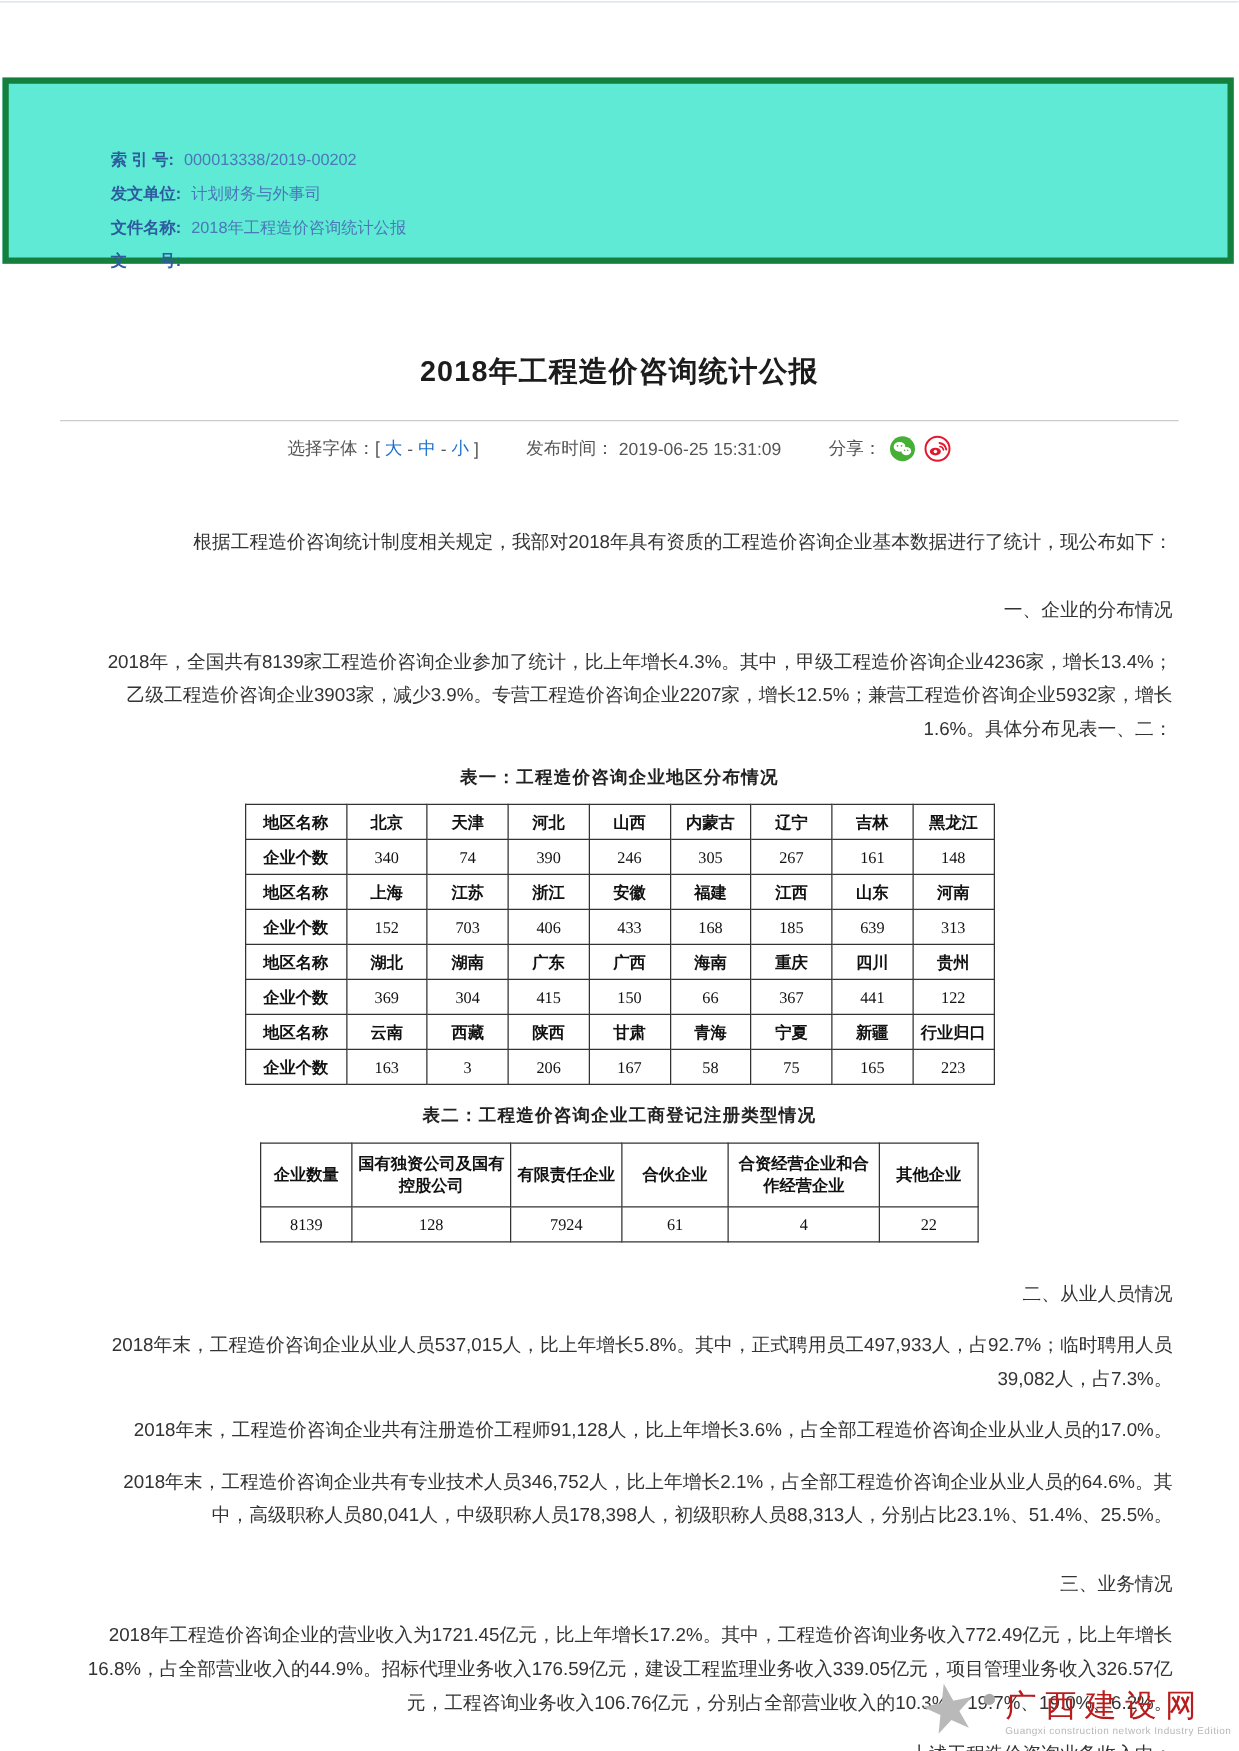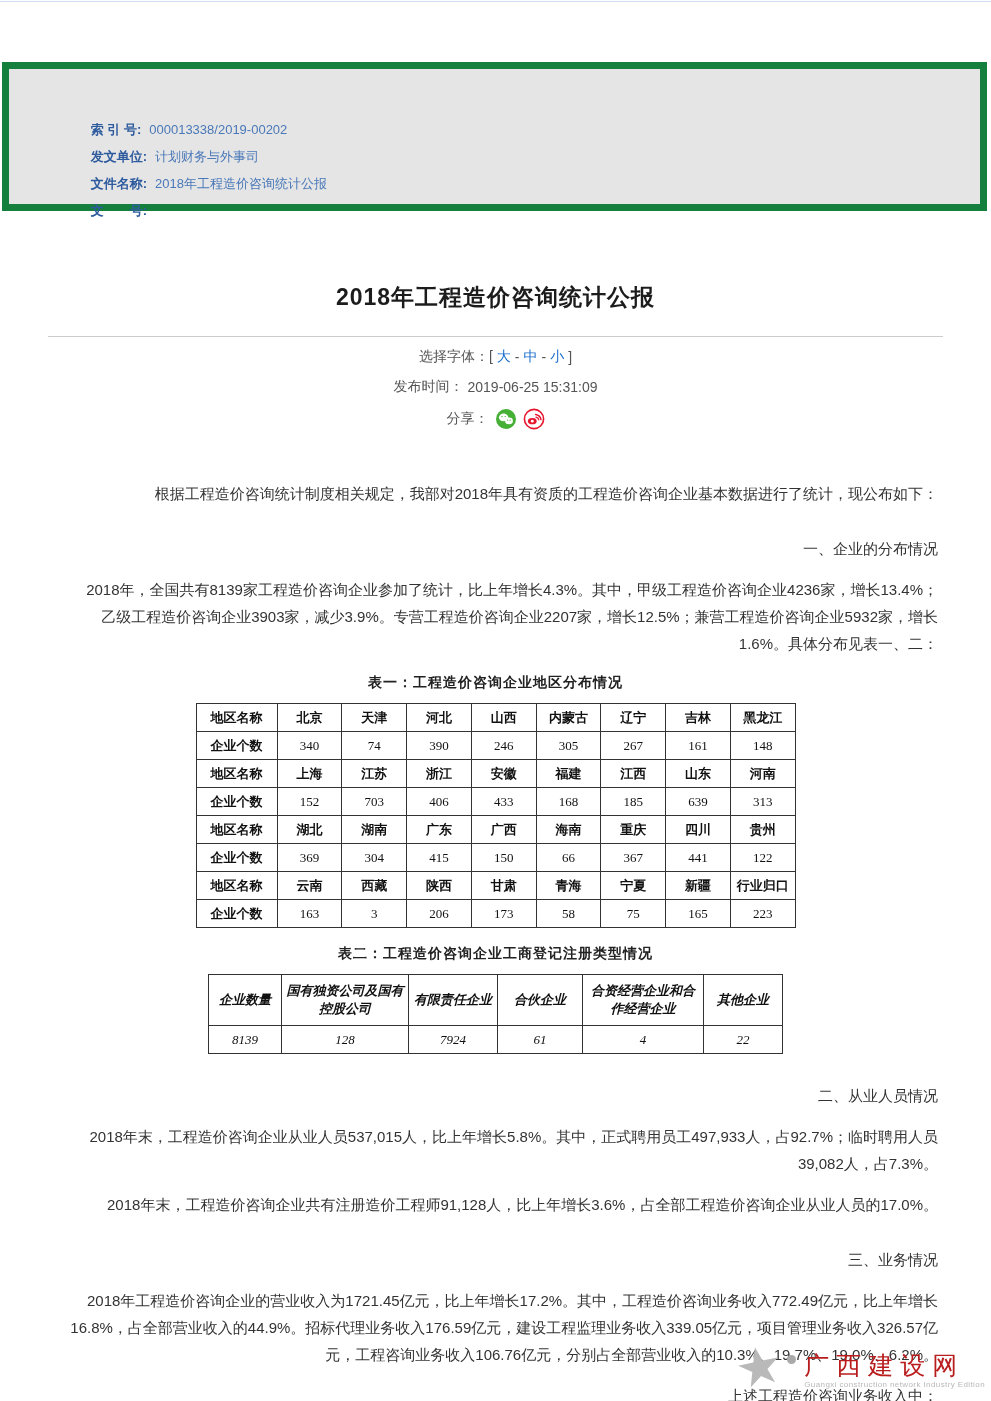--- a/index.html
+++ b/index.html
@@ -5,39 +5,39 @@
   html,body{margin:0;padding:0;}
   body{
     width:991px;height:1401px;position:relative;background:#ffffff;
     font-family:"Liberation Sans", sans-serif;overflow:hidden;color:#333;
   }
   .top-line{position:absolute;top:1px;left:0;width:991px;height:1px;background:#cfe0f2;}
 
   
   .meta-box{
     position:absolute;top:62px;left:2px;width:985px;height:149px;
-    border:7px solid #15803d;box-sizing:border-box;background:#e5e5e5;
+    border:5px solid #15803d;box-sizing:border-box;background:#5eead4;
   }
   .meta-col{position:absolute;top:20px;}
   .meta-col.left{left:60px;}
   .meta-col.right{left:708px;}
   .meta-row{height:27px;line-height:27px;font-size:13px;white-space:pre;}
   .meta-label{color:#2d5b9e;font-weight:bold;margin-right:8px;}
   .meta-value{color:#4a78b8;}
 
   
   .article{position:absolute;top:211px;left:0;width:991px;}
   .article-title{
     margin:72px 0 0;text-align:center;font-size:23px;line-height:28px;
     font-weight:bold;color:#1c1c1c;letter-spacing:1px;
   }
   .title-divider{margin:25px 48px 0;height:1px;background:#cccccc;}
   .toolbar{
     margin-top:11px;display:flex;justify-content:center;align-items:center;
-    font-size:14px;color:#555;gap:6px;flex-direction:column;
+    font-size:14px;color:#555;gap:6px;
   }
   .toolbar .grp{display:flex;align-items:center;gap:4px;}
   .toolbar .spacer{width:26px;}
   .font-link{color:#1a6ecc;text-decoration:none;cursor:pointer;}
   .share-icons{display:flex;align-items:center;gap:6px;margin-left:2px;}
   .share-icons svg{display:block;cursor:pointer;}
 
   
   .content{margin:50px 53px 0;font-size:15px;line-height:27px;color:#333;}
   .para{margin:14px 0 0;text-indent:2em;text-align:right;}
@@ -50,21 +50,21 @@
   table{
     border-collapse:collapse;margin:10px auto 0;
     font-family:"Liberation Serif", serif;font-size:13px;color:#111;
     table-layout:fixed;
   }
   td,th{border:1px solid #333;text-align:center;padding:0 2px;overflow:hidden;}
   .region-table{width:600px;}
   .region-table td{height:20px;}
   .region-table td:first-child{font-weight:bold;width:76px;}
   .region-table tr:nth-child(odd) td{font-weight:bold;}
-  .type-table{width:524px;font-style:italic;}
+  .type-table{width:524px;}
   .type-table th{height:46px;font-weight:bold;line-height:18px;padding:2px 4px;}
   .type-table td{height:24px;}
   .heading{margin:28px 0 0;text-indent:2em;}
 
   
   .watermark{
     position:absolute;right:6px;bottom:2px;display:flex;align-items:center;
     color:#adadad;user-select:none;
   }
   .wm-star{position:relative;width:62px;height:58px;}
@@ -231,21 +231,21 @@
             <td>青海</td>
             <td>宁夏</td>
             <td>新疆</td>
             <td>行业归口</td>
           </tr>
           <tr>
             <td>企业个数</td>
             <td>163</td>
             <td>3</td>
             <td>206</td>
-            <td>173</td>
+            <td>167</td>
             <td>58</td>
             <td>75</td>
             <td>165</td>
             <td>223</td>
           </tr>
         </tbody>
     </table>
 
     <p class="tbl-caption">表二：工程造价咨询企业工商登记注册类型情况</p>
     <table class="type-table">
@@ -267,20 +267,21 @@
             <td>61</td>
             <td>4</td>
             <td>22</td>
           </tr>
         </tbody>
     </table>
 
     <p class="para heading">二、从业人员情况</p>
     <p class="para">2018年末，工程造价咨询企业从业人员537,015人，比上年增长5.8%。其中，正式聘用员工497,933人，占92.7%；临时聘用人员39,082人，占7.3%。</p>
     <p class="para">2018年末，工程造价咨询企业共有注册造价工程师91,128人，比上年增长3.6%，占全部工程造价咨询企业从业人员的17.0%。</p>
+    <p class="para">2018年末，工程造价咨询企业共有专业技术人员346,752人，比上年增长2.1%，占全部工程造价咨询企业从业人员的64.6%。其中，高级职称人员80,041人，中级职称人员178,398人，初级职称人员88,313人，分别占比23.1%、51.4%、25.5%。</p>
 
     <p class="para heading">三、业务情况</p>
     <p class="para">2018年工程造价咨询企业的营业收入为1721.45亿元，比上年增长17.2%。其中，工程造价咨询业务收入772.49亿元，比上年增长16.8%，占全部营业收入的44.9%。招标代理业务收入176.59亿元，建设工程监理业务收入339.05亿元，项目管理业务收入326.57亿元，工程咨询业务收入106.76亿元，分别占全部营业收入的10.3%、19.7%、19.0%、6.2%。</p>
     <p class="para">上述工程造价咨询业务收入中：</p>
 
   </div>
 </div>
 
 <div class="watermark">
   <div class="wm-star">

